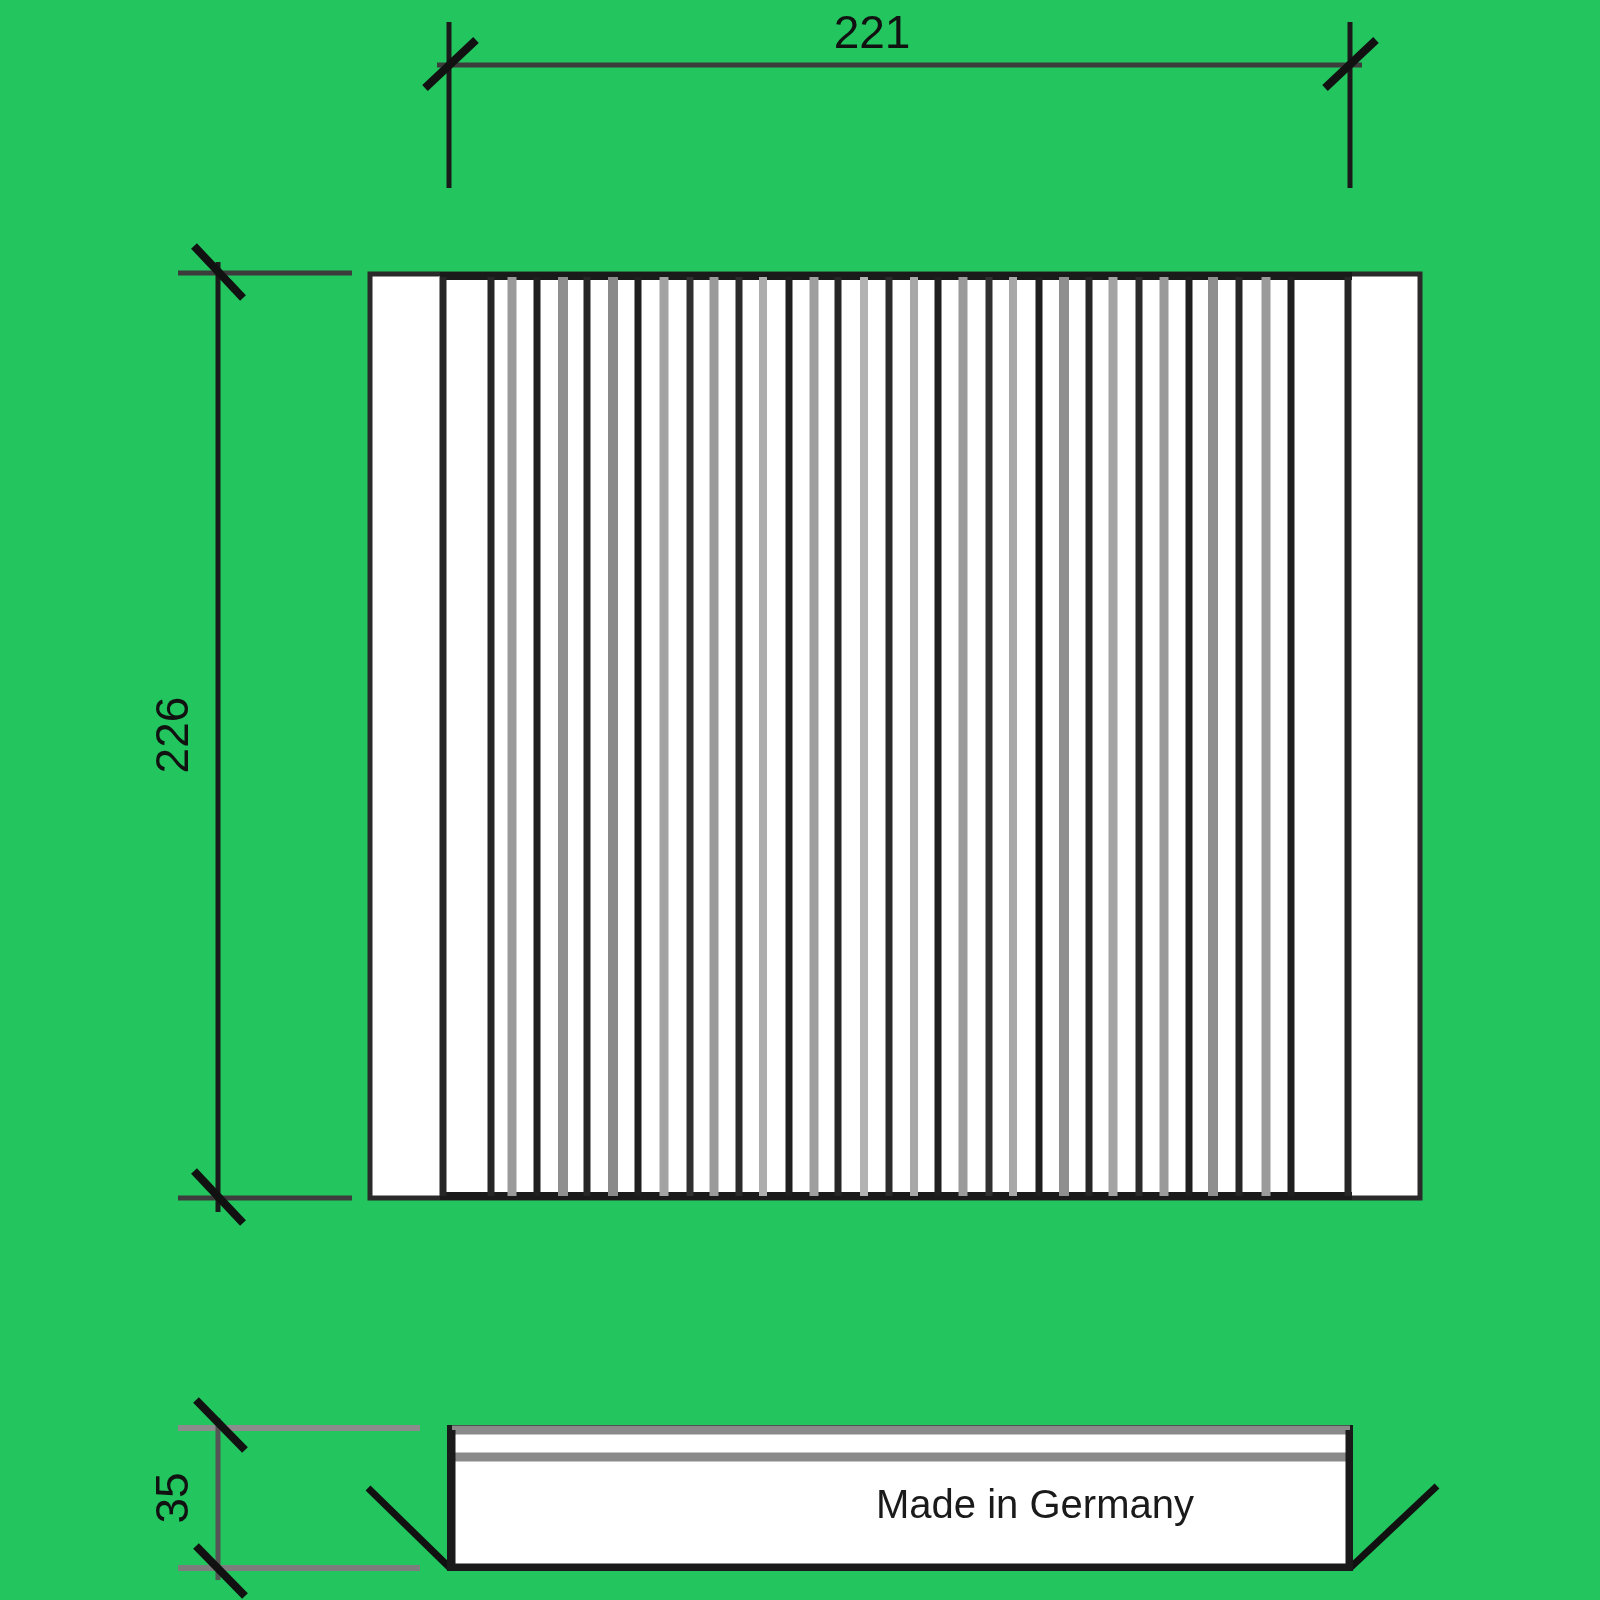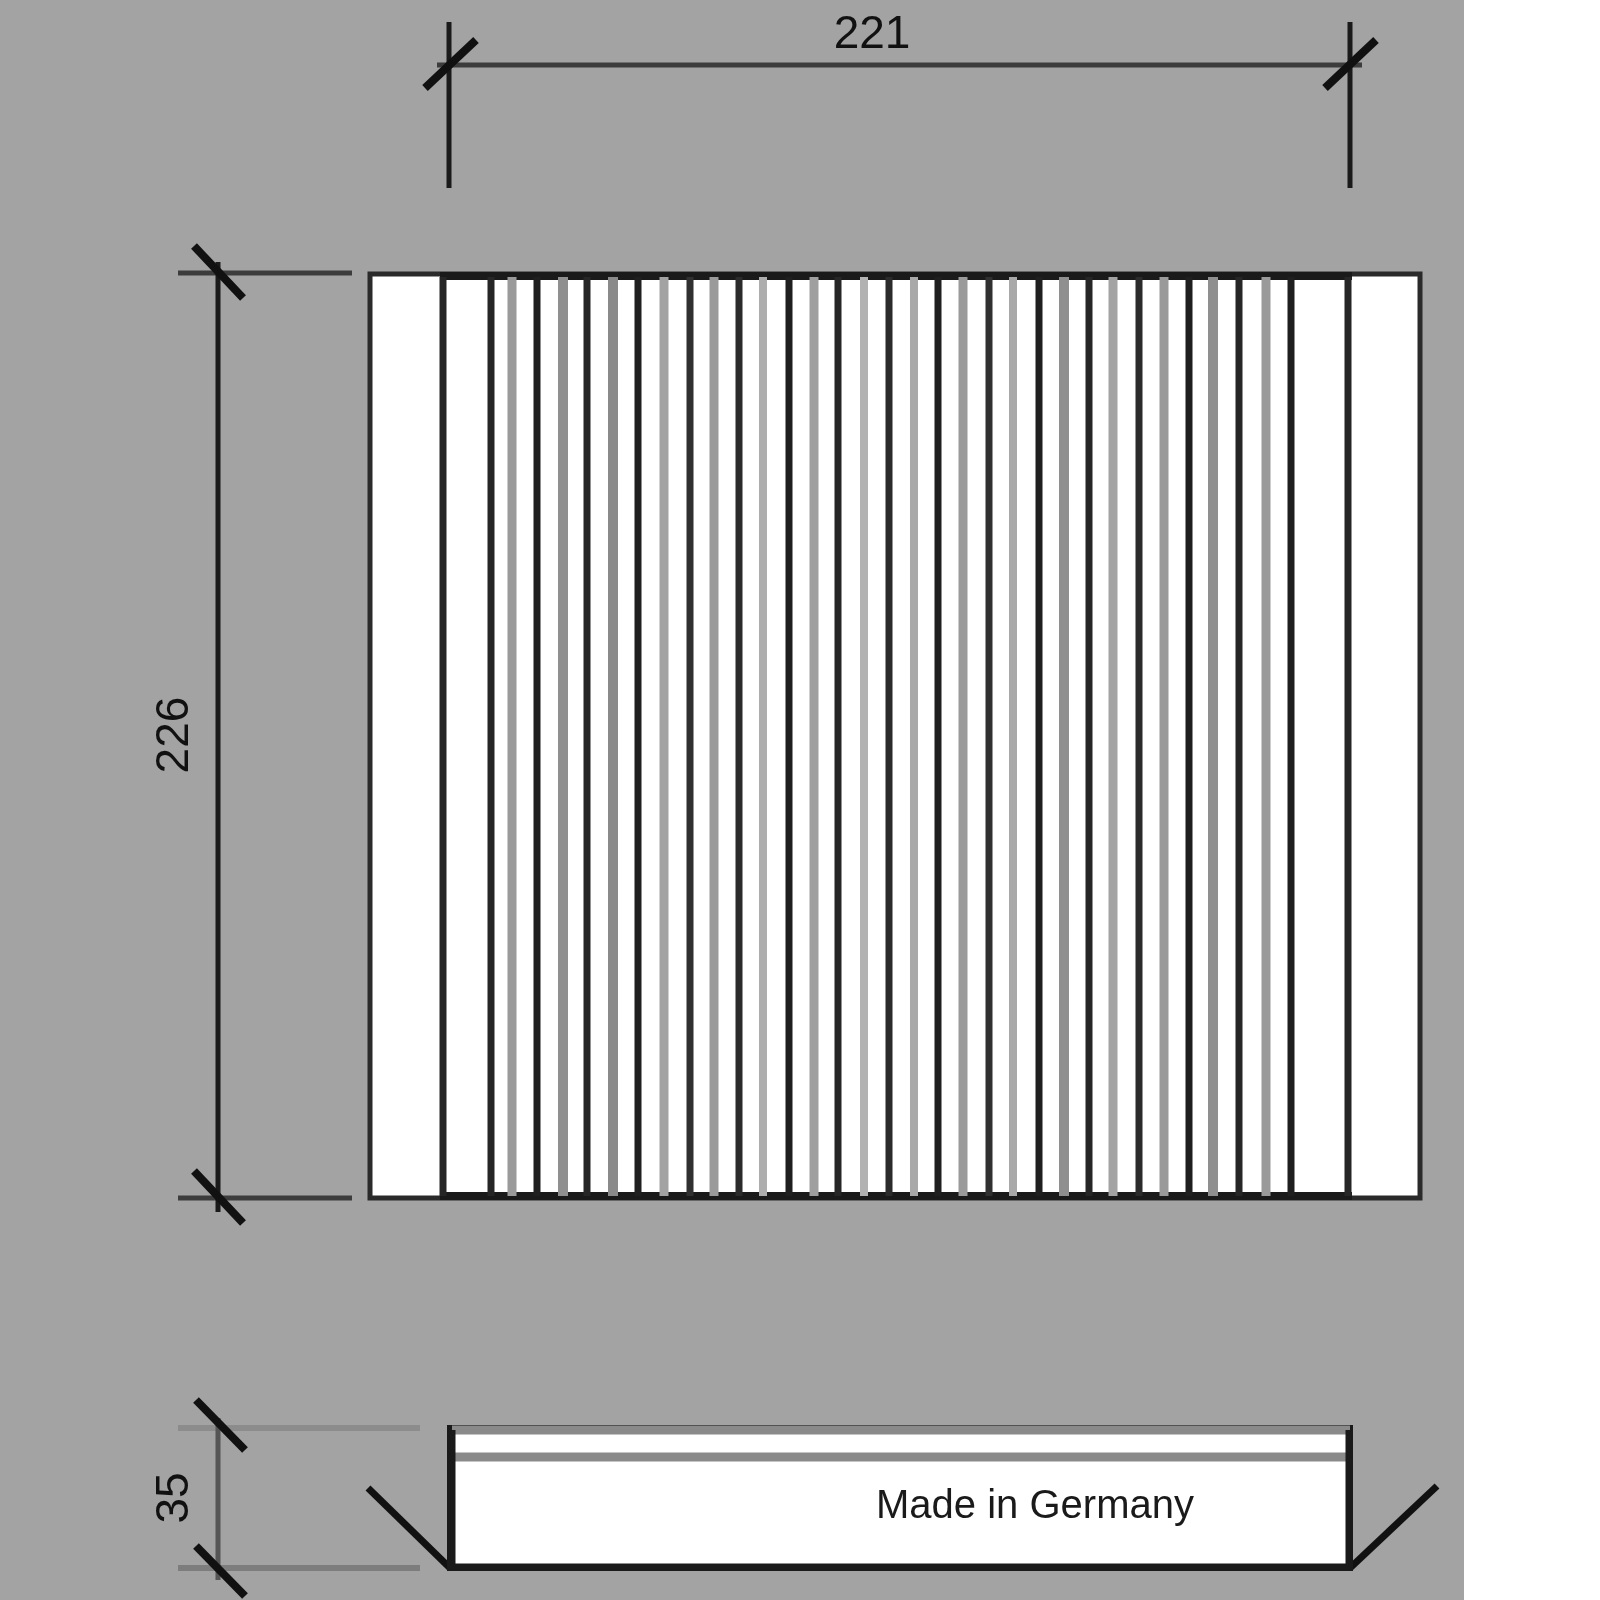--- a/index.html
+++ b/index.html
@@ -5,23 +5,23 @@
   html, body {
     margin: 0;
     padding: 0;
     background: #ffffff;
   }
   body {
     font-family: "Liberation Sans", sans-serif;
   }
   #drawing-root {
     position: relative;
-    width: 1464px;
+    width: 1600px;
     height: 1600px;
-    background: #a3a3a3;
+    background: #22c55e;
     overflow: hidden;
   }
   #drawing-svg {
     position: absolute;
     left: 0;
     top: 0;
     width: 1600px;
     height: 1600px;
     display: block;
   }

